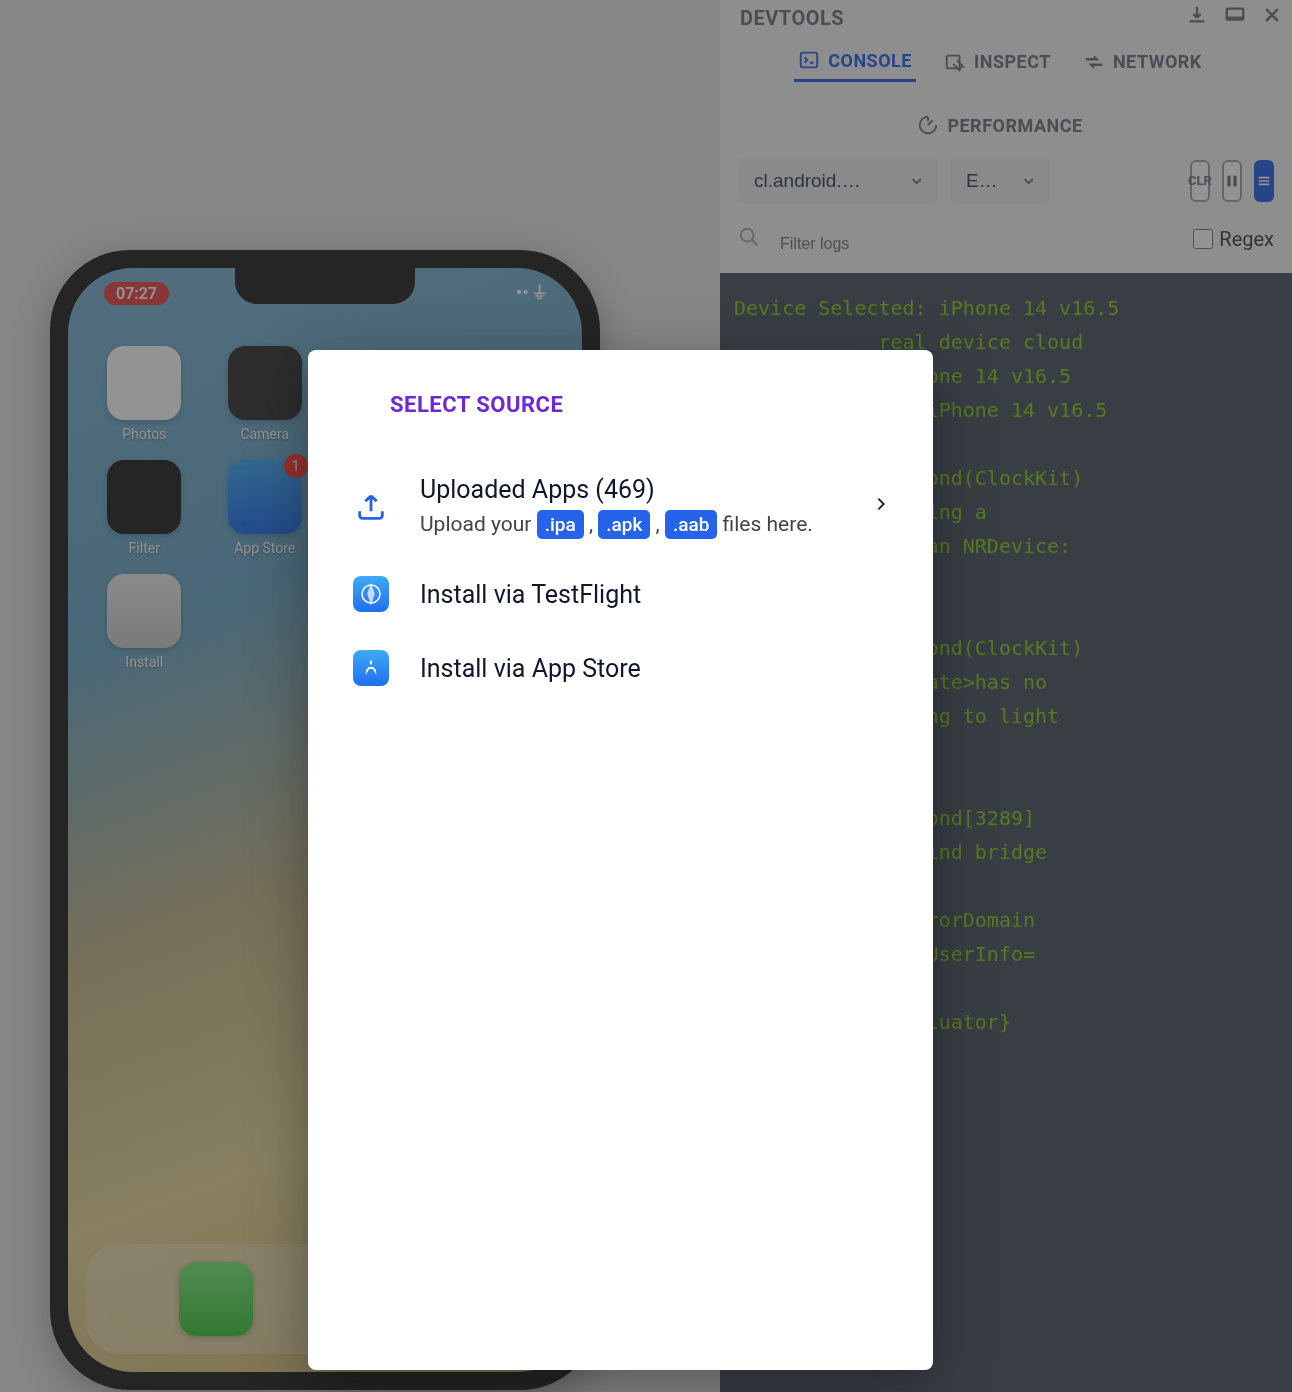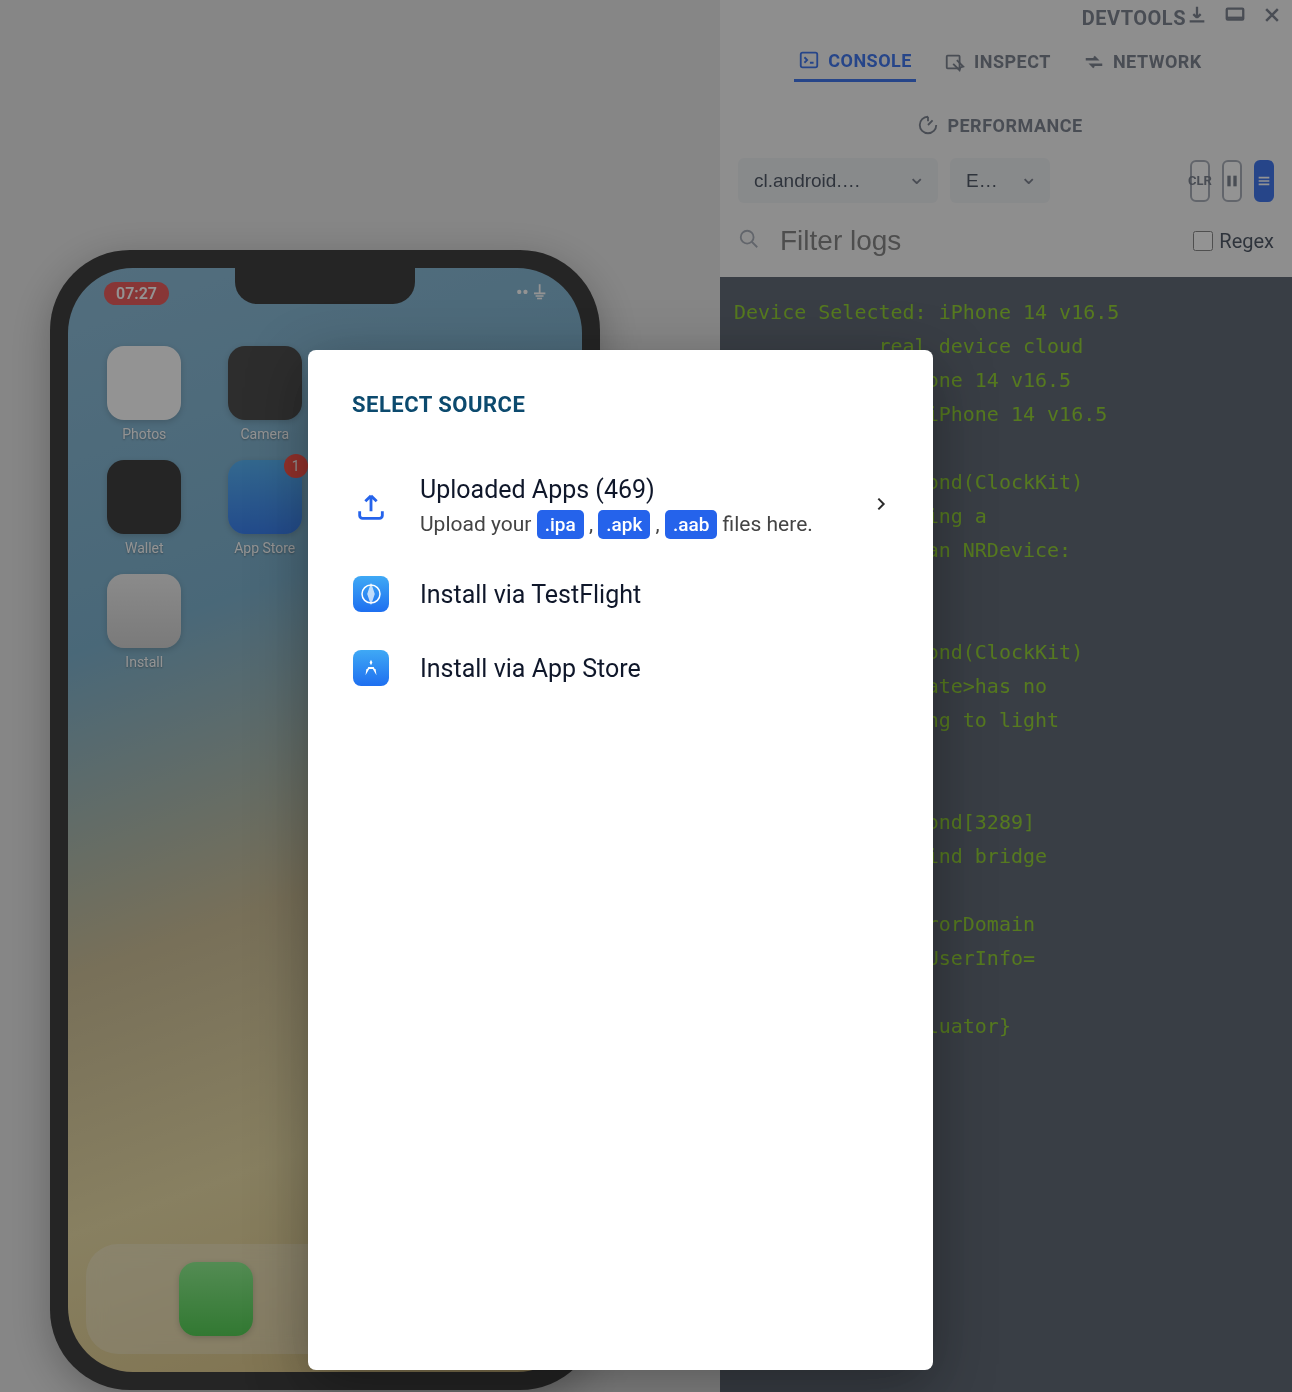--- a/index.html
+++ b/index.html
@@ -158,21 +158,21 @@
   flex: 1;
   background: #f5f5f5;
   display: flex;
   flex-direction: column;
   min-width: 570px;
 }
 
 .dt-header {
   display: flex;
   align-items: center;
-  justify-content: flex-end;
+  justify-content: space-between;
   padding: 4px 10px 4px 20px;
 }
 
 .dt-title {
   font-size: 20px;
   font-weight: 700;
   color: #6b7280;
   letter-spacing: 0.5px;
 }
 
@@ -272,23 +272,24 @@
   display: flex;
   align-items: center;
   gap: 12px;
   padding: 0 18px 12px 18px;
 }
 
 .dt-filter-input {
   flex: 1;
   border: none;
   background: transparent;
-  font-size: 28px;
+  font-size: 16px;
   color: #0f766e;
   padding: 8px;
+  margin-top: 10px;
 }
 
 .regex-wrap {
   display: flex;
   align-items: center;
   gap: 6px;
   font-size: 20px;
   color: #374151;
 }
 
@@ -325,23 +326,24 @@
   height: 1020px;
   background: #fff;
   border-radius: 8px;
   box-shadow: 0 16px 60px rgba(0,0,0,0.35);
   padding: 42px 44px;
 }
 
 .modal-title {
   font-size: 22px;
   font-weight: 700;
-  color: #0c4a6e;
+  color: #6d28d9;
   letter-spacing: 0.5px;
   margin-bottom: 40px;
+  margin-left: 38px;
 }
 
 .source-item {
   display: flex;
   align-items: center;
   gap: 30px;
   padding: 18px 0;
   cursor: pointer;
   position: relative;
 }
@@ -416,21 +418,21 @@
             <span class="app-label">Photos</span>
           </div>
           <div class="app-icon-wrap">
             <div class="app-icon camera"></div>
             <span class="app-label">Camera</span>
           </div>
           <div></div>
             <div></div>
           <div class="app-icon-wrap">
             <div class="app-icon wallet"></div>
-            <span class="app-label">Wallet</span>
+            <span class="app-label">Filter</span>
           </div>
           <div class="app-icon-wrap">
             <div class="app-icon appstore">
               <span class="badge">1</span>
             </div>
             <span class="app-label">App Store</span>
           </div>
           <div></div>
             <div></div>
           <div class="app-icon-wrap">

